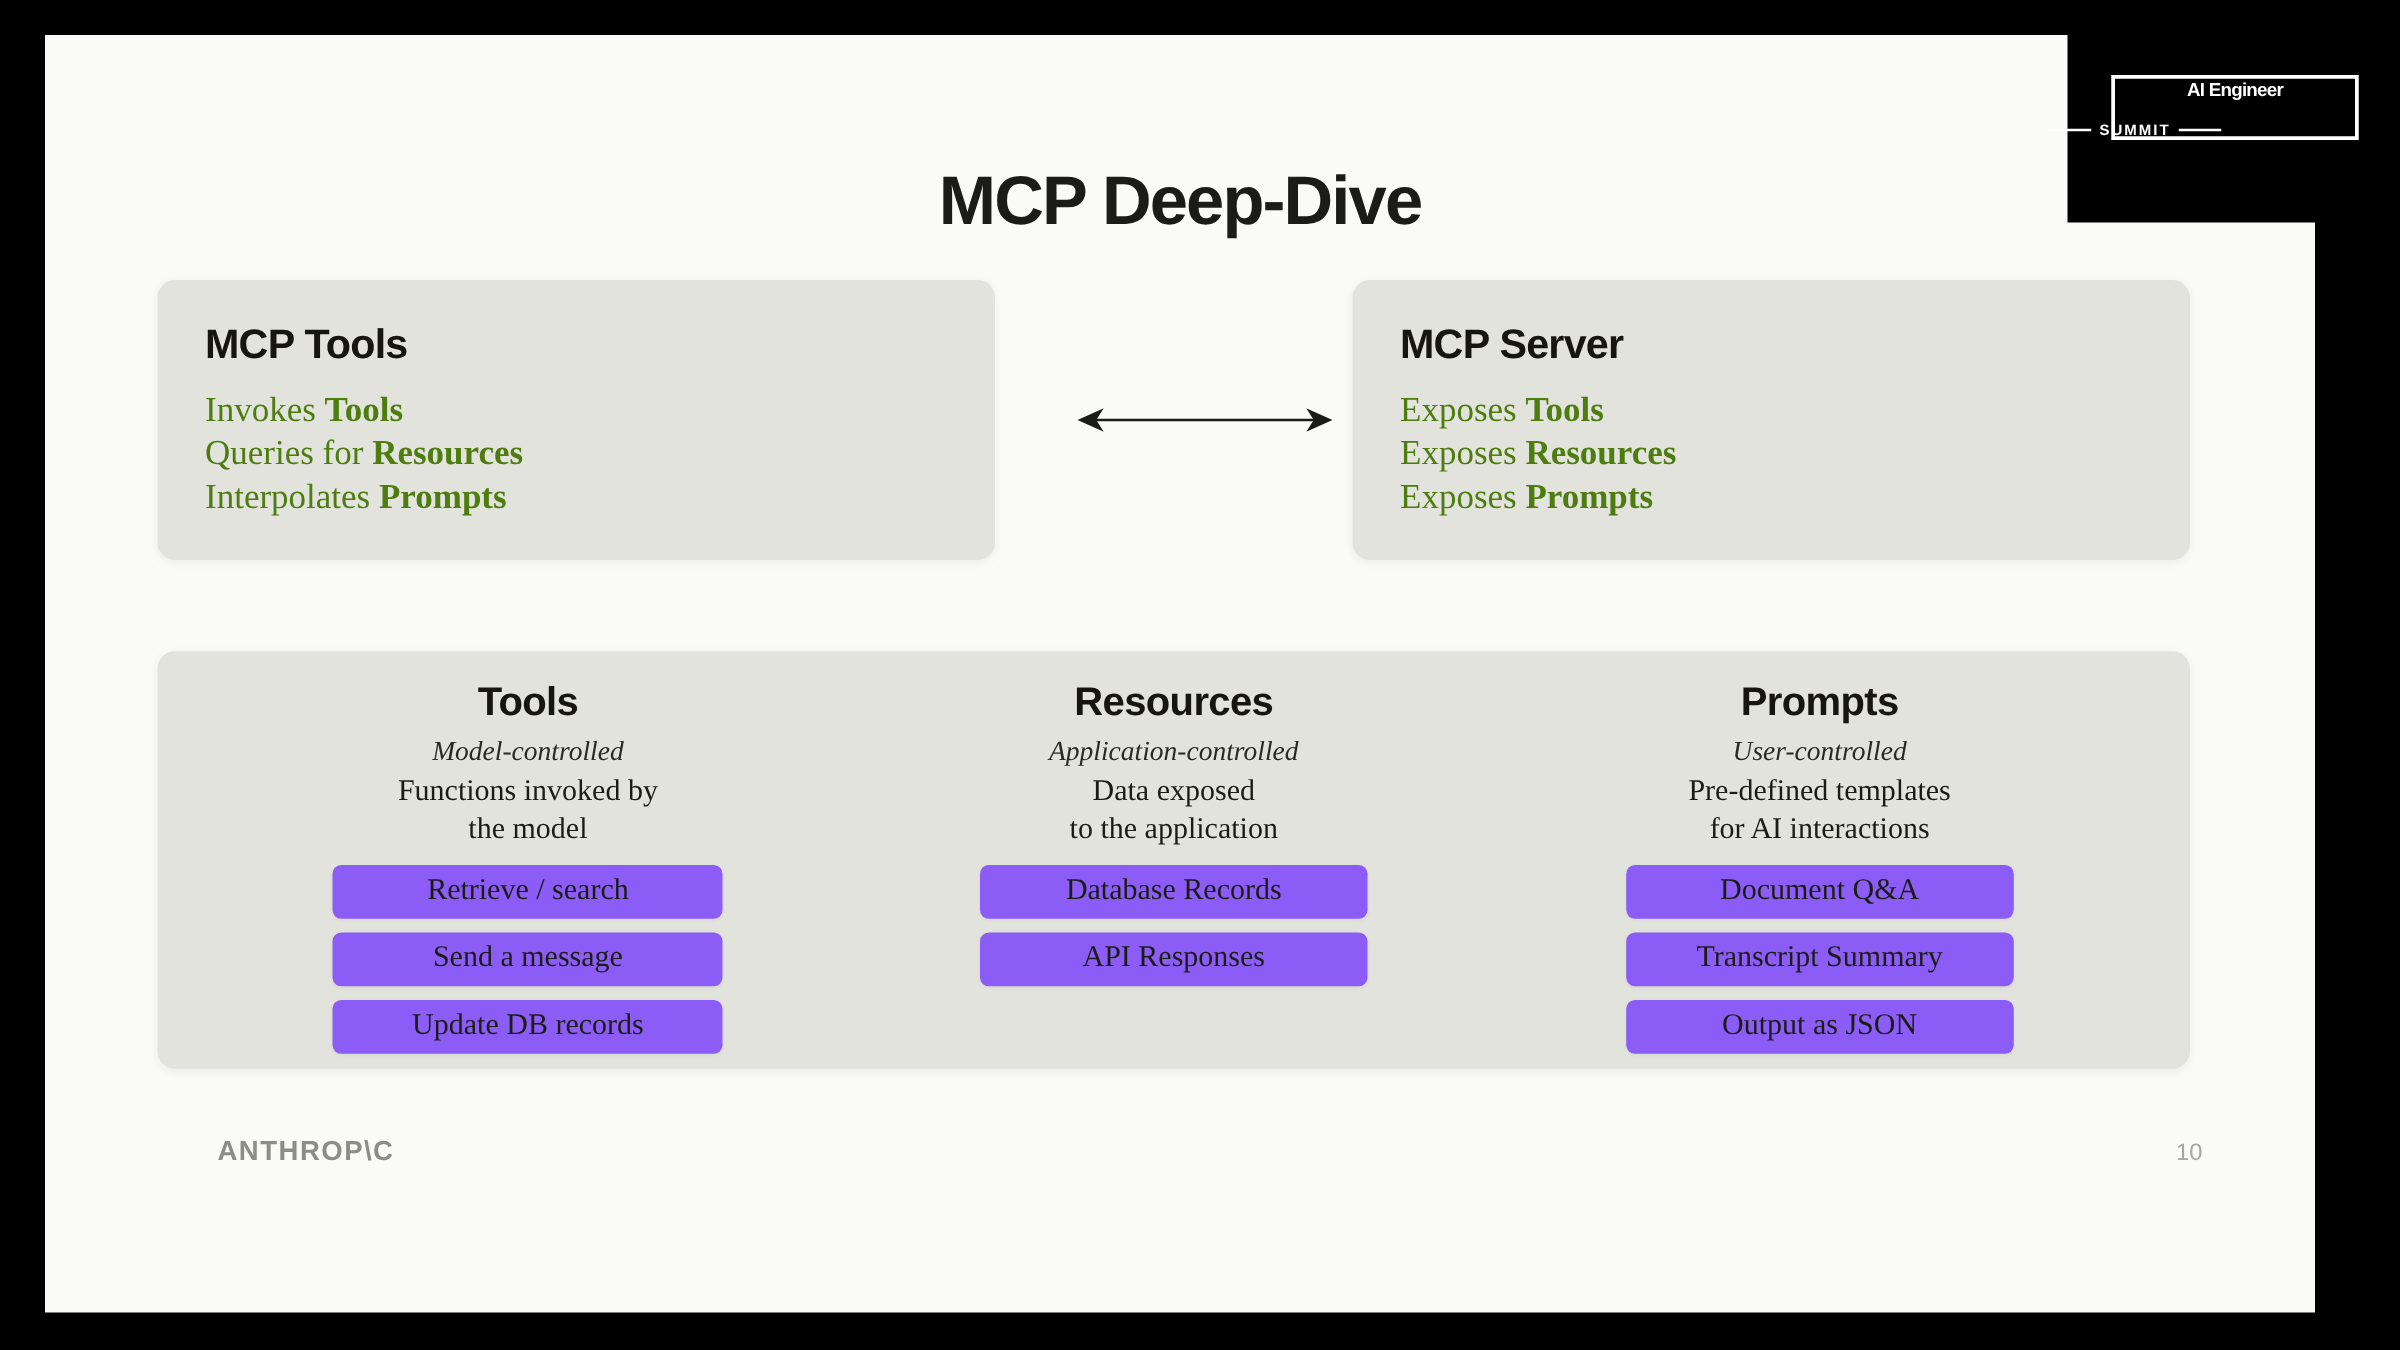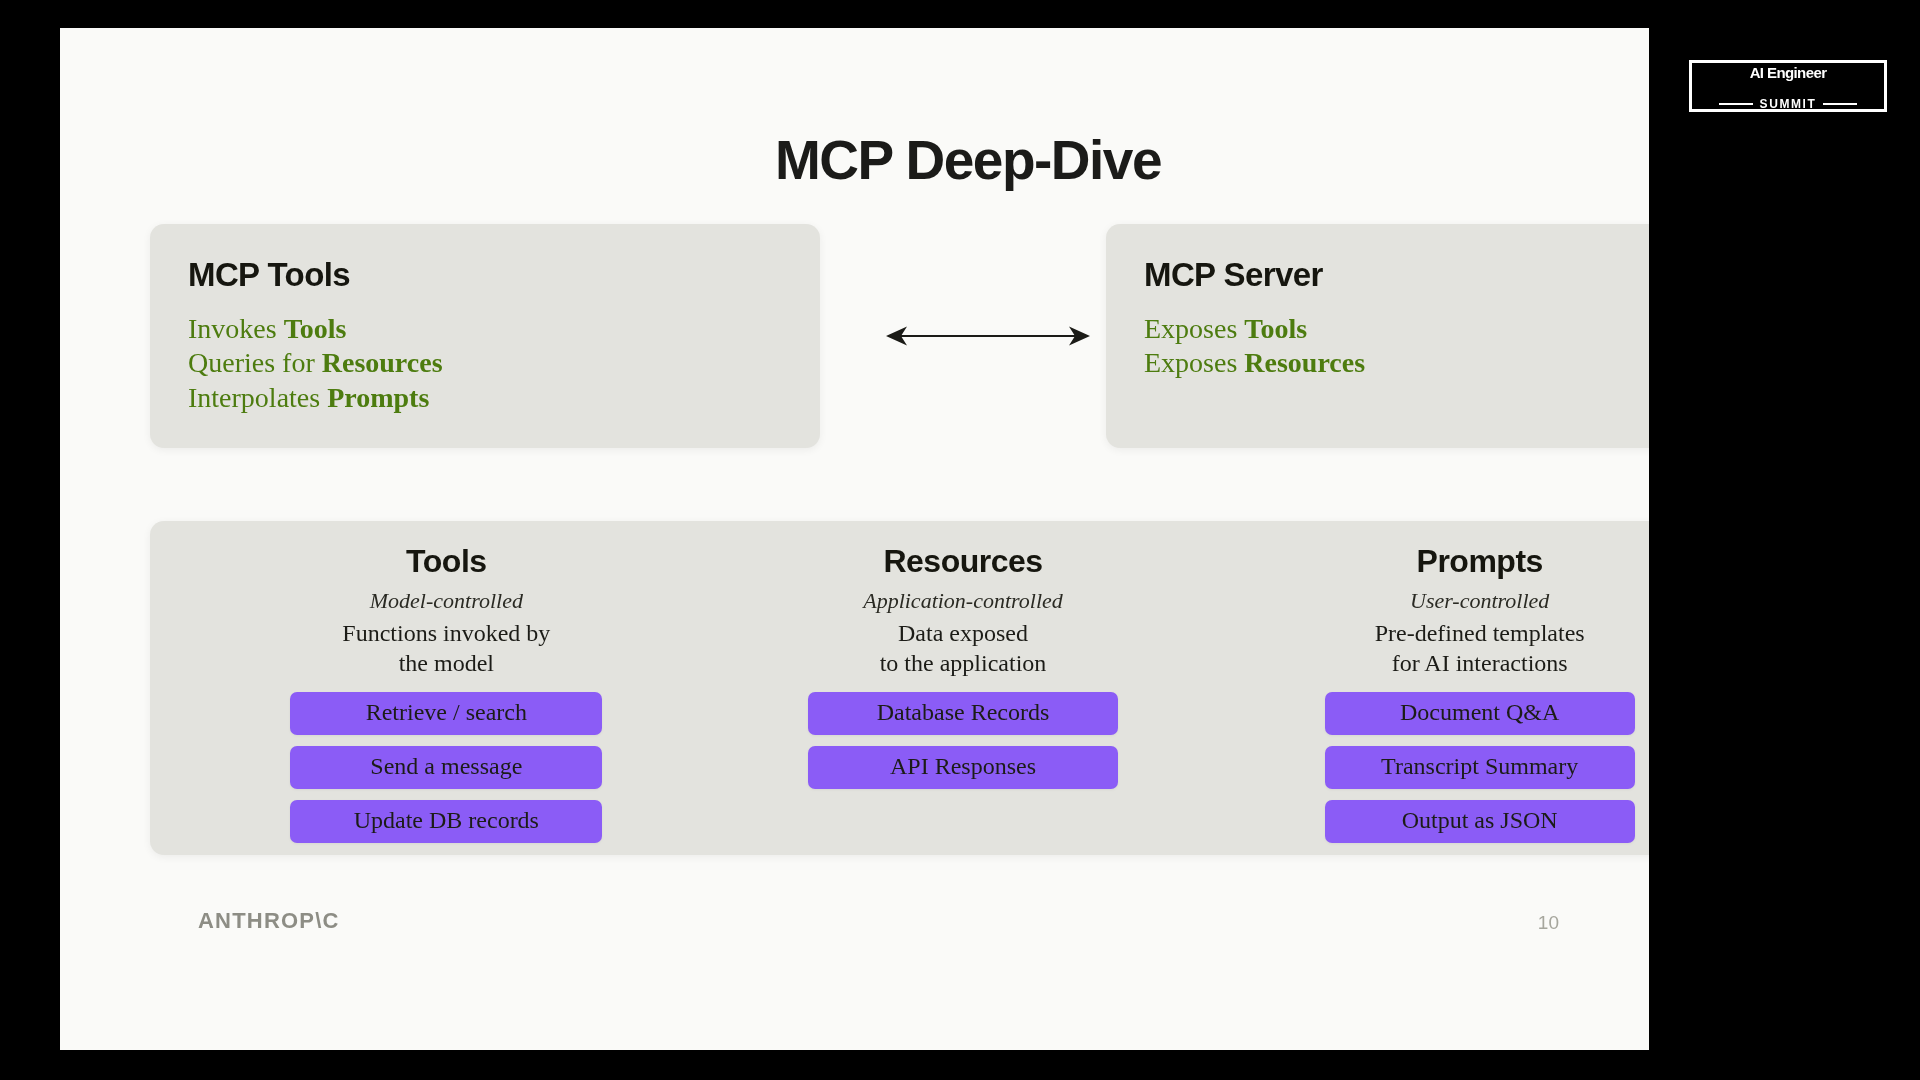--- a/index.html
+++ b/index.html
@@ -17,23 +17,23 @@
   #stage {
     position: relative;
     width: 1920px;
     height: 1080px;
     background: #000000;
   }
 
   
   #slide {
     position: absolute;
-    left: 60px;
+    left: 36px;
     top: 28px;
-    width: 1589px;
+    width: 1816px;
     height: 1022px;
     background: #fafaf8;
     overflow: hidden;
   }
 
   
   #logo-block {
     position: absolute;
     left: 1654px;
     top: 0px;
@@ -60,21 +60,21 @@
     text-align: center;
     color: #ffffff;
     font-family: "Liberation Sans", sans-serif;
     font-weight: bold;
     font-size: 15px;
     letter-spacing: -0.6px;
     z-index: 7;
   }
   #logo-sub-wrap {
     position: absolute;
-    left: 1689px;
+    left: 1609px;
     top: 95px;
     width: 198px;
     height: 18px;
     display: flex;
     align-items: center;
     justify-content: center;
     gap: 7px;
     z-index: 7;
   }
   #logo-sub-wrap .rule {
@@ -264,20 +264,23 @@
     </svg>
 
     <div class="node-card" id="card-server">
       <div class="node-title">MCP Server</div>
       <div class="node-line">
         <span>Exposes </span><b>Tools</b>
       </div>
       <div class="node-line">
         <span>Exposes </span><b>Resources</b>
       </div>
+      <div class="node-line">
+        <span>Exposes </span><b>Prompts</b>
+      </div>
     </div>
 
     <div id="primitives-panel">
 
       <div class="primitive-col col-tools">
         <div class="primitive-title">Tools</div>
         <div class="primitive-control">Model-controlled</div>
         <div class="primitive-desc">Functions invoked by<br>the model</div>
         <div class="pill-stack">
           <div class="pill">Retrieve / search</div>

